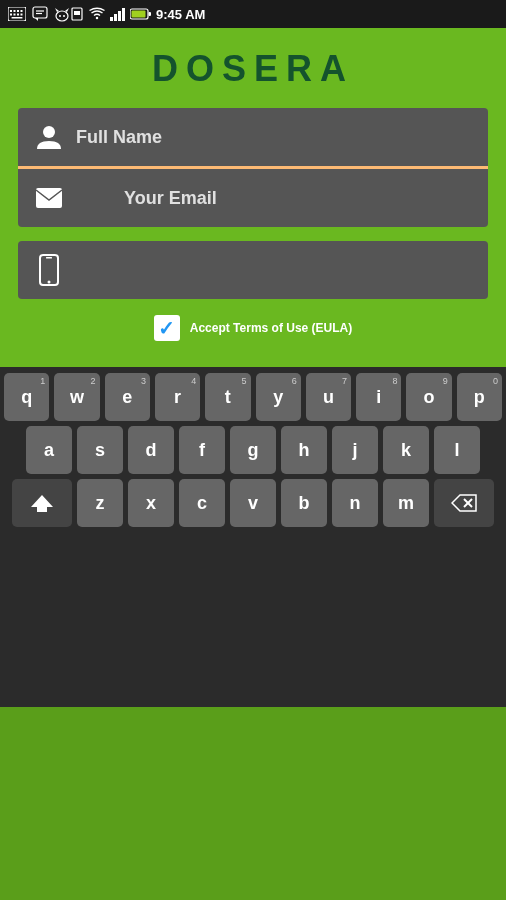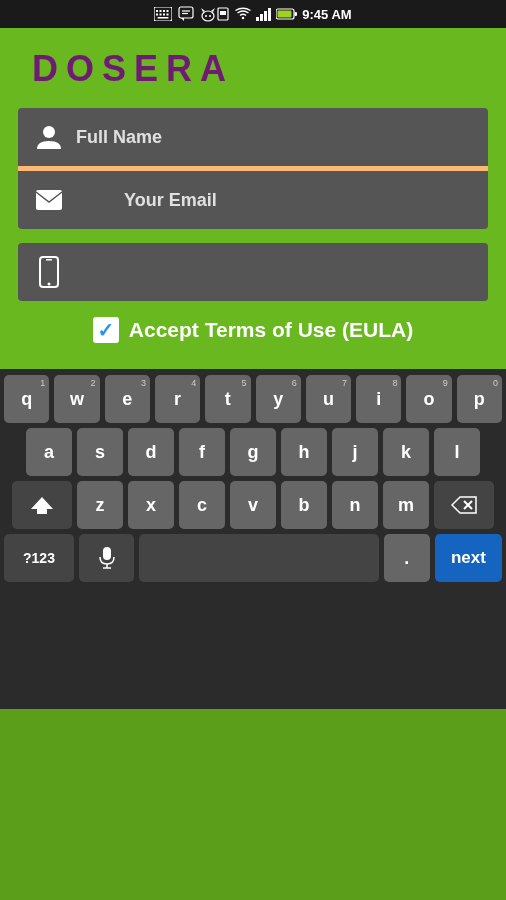--- a/index.html
+++ b/index.html
@@ -11,21 +11,21 @@
       font-family: 'Arial', sans-serif;
       background: #5a9e1a;
     }
 
     
     .status-bar {
       background: #1a1a1a;
       height: 28px;
       display: flex;
       align-items: center;
-      justify-content: center;
+      justify-content: flex-start;
       padding: 0 8px;
       color: white;
       font-size: 12px;
     }
     .status-left {
       display: flex;
       gap: 6px;
       align-items: center;
     }
     .status-right {
@@ -37,27 +37,27 @@
     }
 
     
     .app-area {
       background: #6ab820;
       padding: 0 0 16px 0;
     }
 
     
     .app-title {
-      color: #701a75;
+      text-align: center;
+      color: #14532d;
       font-size: 36px;
       font-weight: 900;
       letter-spacing: 8px;
       padding: 20px 0 18px 0;
       text-transform: uppercase;
-      margin-left: 32px;
     }
 
     
     .form-container {
       margin: 0 18px;
     }
 
     .form-group-1 {
       background: #555555;
       border-radius: 4px;
@@ -68,21 +68,21 @@
     .form-group-2 {
       background: #555555;
       border-radius: 4px;
       overflow: hidden;
     }
 
     .form-field {
       display: flex;
       align-items: center;
       padding: 14px 16px;
-      border-bottom: 5px solid #fdba74;
+      border-bottom: 3px solid #fdba74;
       color: white;
     }
 
     .form-field:last-child {
       border-bottom: none;
       gap: 48px;
     }
 
     .field-icon {
       width: 30px;
@@ -119,21 +119,21 @@
       justify-content: center;
     }
     .checkbox-check {
       color: #2196F3;
       font-size: 20px;
       font-weight: bold;
     }
 
     .checkbox-label {
       color: white;
-      font-size: 21px;
+      font-size: 12px;
       font-weight: bold;
     }
 
     
     .keyboard {
       background: #2b2b2b;
       padding: 6px 4px 0 4px;
       height: 340px;
     }
 
@@ -376,28 +376,14 @@
     <div class="key">m</div>
     <div class="key key-backspace">
       <svg width="26" height="18" viewBox="0 0 26 18">
         <path d="M9 1 L1 9 L9 17 L25 17 L25 1 Z" fill="none" stroke="white" stroke-width="1.5"></path>
         <line x1="13" y1="5" x2="21" y2="13" stroke="white" stroke-width="2"></line>
         <line x1="21" y1="5" x2="13" y2="13" stroke="white" stroke-width="2"></line>
       </svg>
     </div>
   </div>
 
-  <div class="key-row">
-    <div class="key key-123" style="font-size:14px;">?123</div>
-    <div class="key key-mic">
-      <svg width="16" height="22" viewBox="0 0 16 22">
-        <rect x="4" y="0" width="8" height="13" rx="4" fill="white"></rect>
-        <path d="M1 10 Q1 17 8 17 Q15 17 15 10" fill="none" stroke="white" stroke-width="1.5"></path>
-        <line x1="8" y1="17" x2="8" y2="21" stroke="white" stroke-width="1.5"></line>
-        <line x1="4" y1="21" x2="12" y2="21" stroke="white" stroke-width="1.5"></line>
-      </svg>
-    </div>
-    <div class="key key-spacebar" style="background:#444;"></div>
-    <div class="key key-dot">.</div>
-    <div class="key key-next">Next</div>
-  </div>
 
 </div>
 
 </body></html>

